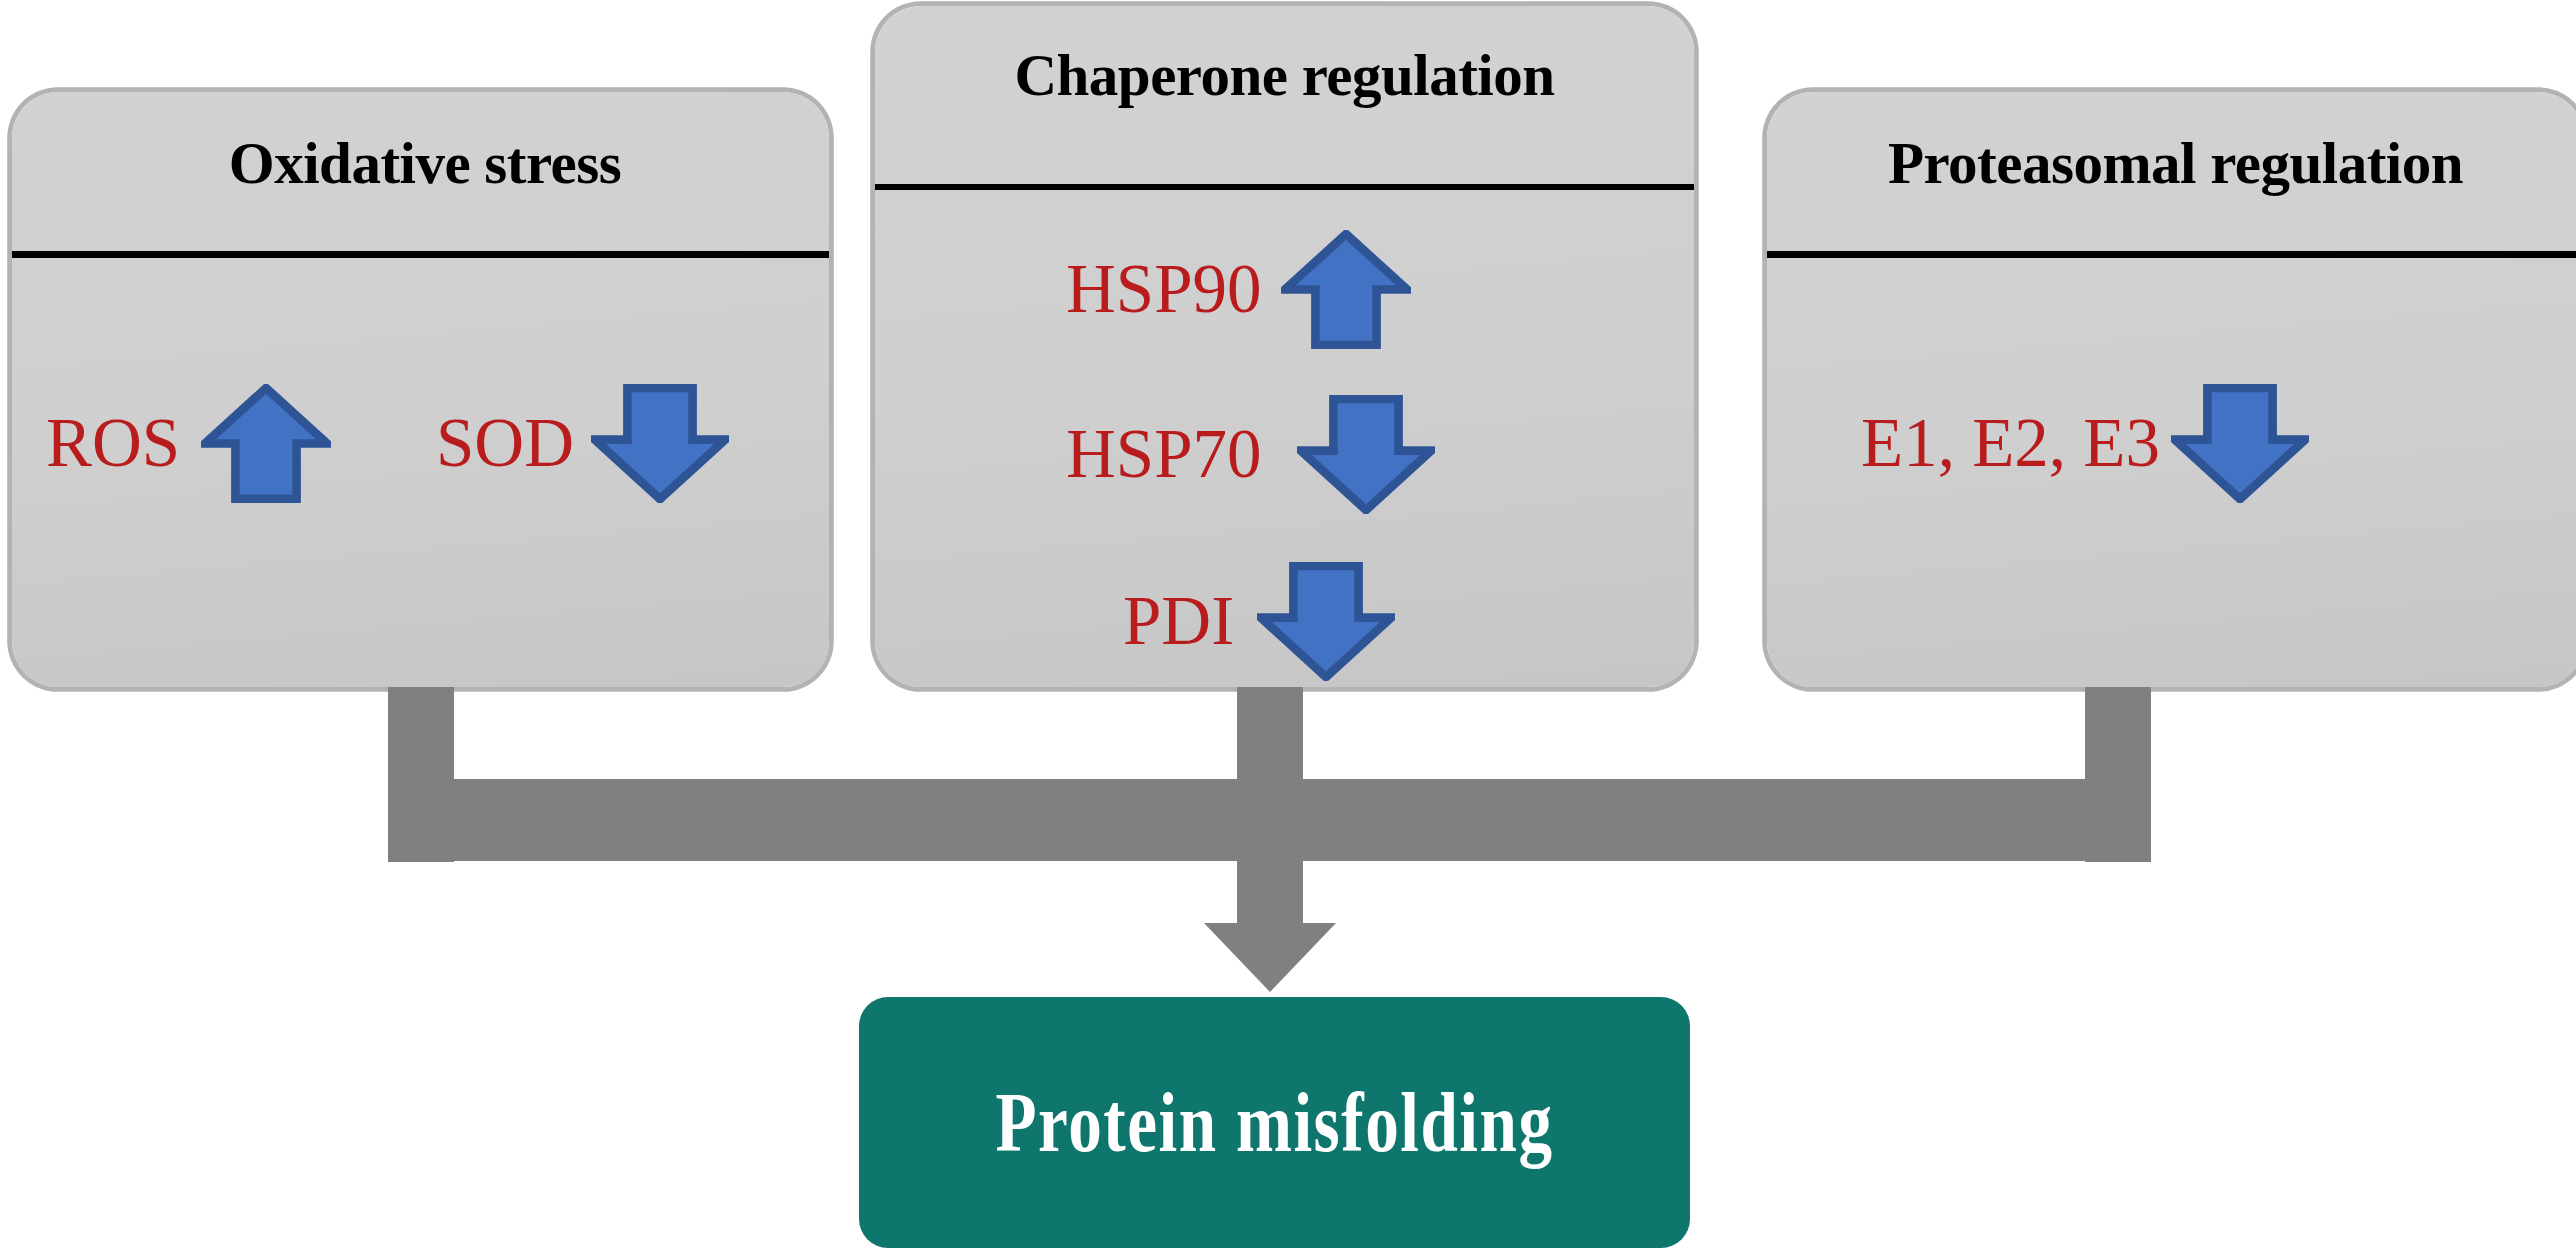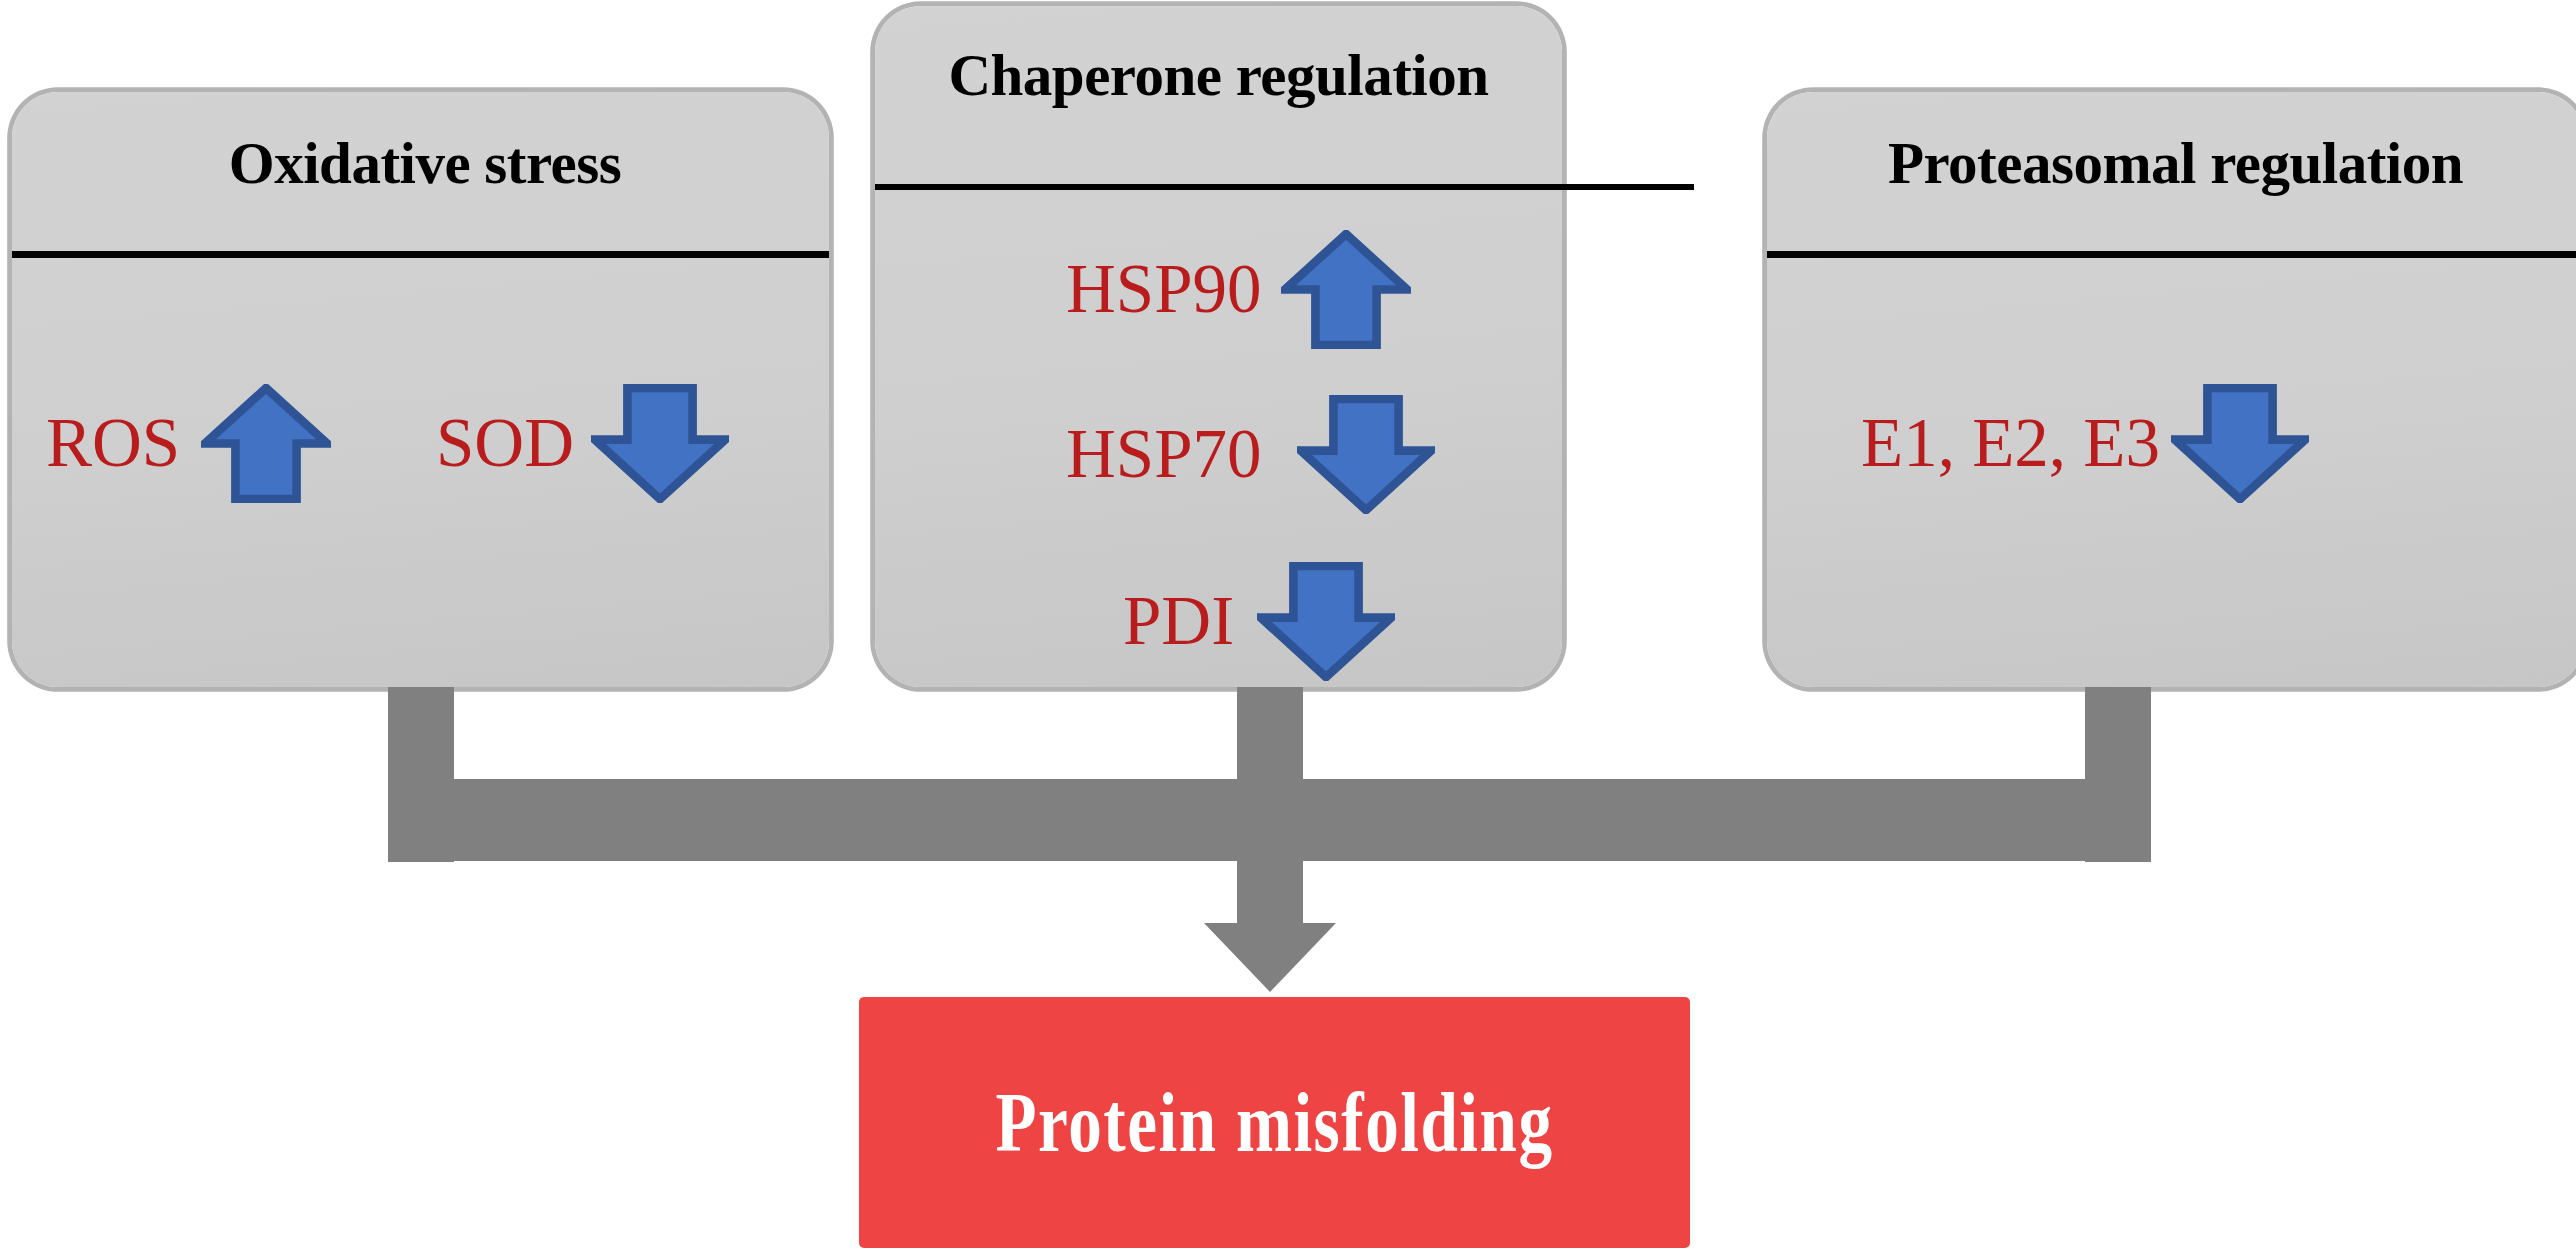--- a/index.html
+++ b/index.html
@@ -23,21 +23,21 @@
 
   
   .arrow{display:inline-block;position:relative;}
   .arrow svg{display:block;}
 
   
   .conn{position:absolute;background:#808080;}
   .conn-head{position:absolute;width:0;height:0;}
 
   
-  .result{position:absolute;border-radius:5px;background:#ef4444;}
+  .result{position:absolute;border-radius:29px;background:#0f766e;}
   .result-text{position:absolute;left:0;right:0;top:0;bottom:0;
                display:flex;align-items:center;justify-content:center;
                color:#ffffff;font-weight:bold;font-size:84px;
                transform:scaleX(.80);transform-origin:center;
                letter-spacing:1.9px;white-space:nowrap;}
 </style>
 </head>
 <body>
 
 <div id="stage">
@@ -58,21 +58,21 @@
 
   <div class="row" style="left:46px;top:384px;">
     <span class="row-label">ROS</span>
     <span class="arrow" style="margin-left:21px;">
       <svg width="130" height="119" viewBox="0 0 136 124">
         <polygon points="68,4 132,62 100,62 100,120 36,120 36,62 4,62" fill="#4272C4" stroke="#2E5496" stroke-width="9" stroke-linejoin="miter"></polygon>
       </svg>
     </span>
   </div>
 
-  <div class="panel" style="left:875px;top:5.8px;width:687px;height:681px;">
+  <div class="panel" style="left:875px;top:5.8px;width:819px;height:681px;">
     <div class="panel-title" style="top:40px;">Chaperone regulation</div>
     <div class="panel-rule" style="left:0;right:0;top:178px;width:819px;"></div>
   </div>
 
   <div class="row" style="left:1066px;top:230px;">
     <span class="row-label">HSP90</span>
     <span class="arrow" style="margin-left:19px;">
       <svg width="130" height="119" viewBox="0 0 136 124">
         <polygon points="68,4 132,62 100,62 100,120 36,120 36,62 4,62" fill="#4272C4" stroke="#2E5496" stroke-width="9" stroke-linejoin="miter"></polygon>
       </svg>

